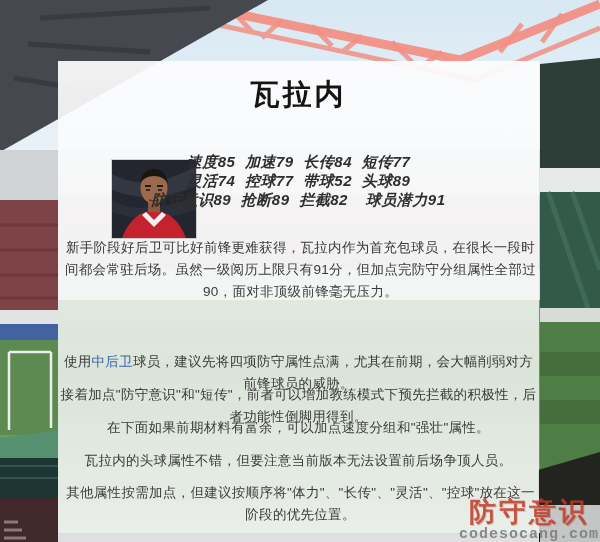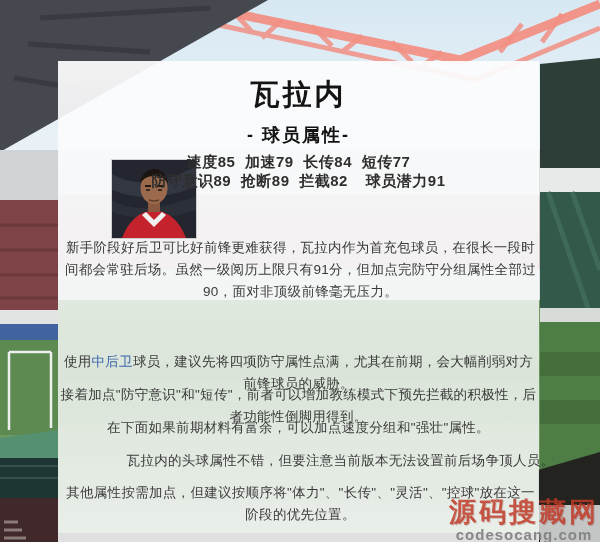--- a/index.html
+++ b/index.html
@@ -16,46 +16,47 @@
       rgba(249,250,250,0.84) 40%,
       rgba(247,248,248,0.80) 62%,
       rgba(250,250,251,0.90) 100%);
   }
   .card > *{position:absolute;left:0;width:100%;text-align:center;margin:0;}
   .title{top:14px;font-size:29px;font-weight:bold;color:#141414;letter-spacing:3px;}
   .h2{font-size:18px;font-weight:bold;color:#111;letter-spacing:2px;}
   .h2.s1{top:62px;}
   .h2.s2{top:240px;font-size:19px;}
   .attr-lines{top:91px;font-size:15px;font-weight:600;color:#2e2e2e;line-height:19px;}
-  .attr-lines .row{white-space:pre;word-spacing:5px;letter-spacing:0.5px;}
+  .attr-lines .row{white-space:pre;word-spacing:5px;letter-spacing:0.5px;font-style:italic;}
   .attr-lines .potential{margin-left:18px;}
   .photo{
     position:absolute;left:54px;top:99px;width:84px;height:78px;
     text-align:left;box-shadow:0 0 0 1px rgba(0,0,0,0.15);
   }
   .para{font-size:13.5px;color:#3a3a3a;line-height:22px;letter-spacing:0.3px;}
   .p1{top:176px;padding:0 2px;}
   .p2{top:291px;font-family:Liberation Mono, monospace;}
   .p3{top:323px;}
   .p4{top:356px;}
-  .p5{top:389px;padding-left:42px;}
+  .p5{top:389px;}
   .p6{top:421px;padding:0 2px;}
   .inline-link{color:#3a66a8;text-decoration:none;cursor:pointer;}
   .watermark{
     position:absolute;right:1px;bottom:0px;text-align:center;line-height:1;
     pointer-events:none;
   }
   .wm-name{
     font-size:27px;font-weight:bold;letter-spacing:3px;
     color:rgba(194,59,40,0.82);
     text-shadow:1px 1px 0 rgba(120,30,15,0.25);
   }
   .wm-url{
     margin-top:1px;font-size:15px;font-weight:bold;letter-spacing:1px;
     color:rgba(130,130,130,0.95);
+    font-family:Liberation Mono, monospace;
   }
 </style>
 </head>
 <body>
 
 <div class="stage">
 
   <div class="bg">
     <svg width="600" height="542" viewBox="0 0 600 542" preserveAspectRatio="none">
       <defs>
@@ -121,55 +122,55 @@
       <rect x="539" y="505" width="61" height="37" fill="#c4c6c6"></rect>
 
       <rect x="58" y="533" width="482" height="9" fill="#131417"></rect>
     </svg>
   </div>
 
   <div class="card">
 
     <h1 class="title">瓦拉内</h1>
 
-    <h2 class="h2 s1">- 球员属性-</h2>
 
     <div class="photo">
       <svg width="84" height="78" viewBox="0 0 84 78">
         <rect x="0" y="0" width="84" height="78" fill="#23262e"></rect>
         <path d="M0,14 Q34,34 84,6 L84,26 Q40,46 0,30 Z" fill="#3a3f4a" opacity="0.7"></path>
         <path d="M0,40 Q30,58 84,36 L84,50 Q38,66 0,52 Z" fill="#31353f" opacity="0.6"></path>
         <path d="M10,78 Q20,52 42,50 Q64,52 74,78 Z" fill="#c4222c"></path>
         <path d="M30,55 L42,67 L54,55 L50,52 L42,60 L34,52 Z" fill="#f0f0f0"></path>
         <rect x="36" y="40" width="12" height="12" fill="#8a5a40"></rect>
         <ellipse cx="42" cy="28" rx="13.5" ry="16" fill="#9b6a4d"></ellipse>
         <path d="M28,24 Q30,10 42,9 Q54,10 56,24 Q52,16 42,16 Q32,16 28,24 Z" fill="#1c1410"></path>
         <path d="M33,26 H39 M45,26 H51" stroke="#241810" stroke-width="2"></path>
         <path d="M34,30 H38 M46,30 H50" stroke="#201510" stroke-width="1.6"></path>
         <path d="M37,40 Q42,42 47,40" stroke="#5e3a28" stroke-width="1.5" fill="none"></path>
       </svg>
     </div>
 
     <div class="attr-lines">
       <div class="row">速度85 加速79 长传84 短传77</div>
+      <div class="row">灵活74 控球77 带球52 头球89</div>
       <div class="row"><span>防守意识89 抢断89 拦截82</span><span class="potential">球员潜力91</span></div>
     </div>
 
     <p class="para p1">新手阶段好后卫可比好前锋更难获得，瓦拉内作为首充包球员，在很长一段时间都会常驻后场。虽然一级阅历上限只有91分，但加点完防守分组属性全部过90，面对非顶级前锋毫无压力。</p>
 
 
     <p class="para p2"><span>使用</span><a class="inline-link">中后卫</a><span>球员，建议先将四项防守属性点满，尤其在前期，会大幅削弱对方前锋球员的威胁。</span></p>
 
     <p class="para p3">接着加点"防守意识"和"短传"，前者可以增加教练模式下预先拦截的积极性，后者功能性倒脚用得到。</p>
 
     <p class="para p4">在下面如果前期材料有富余，可以加点速度分组和"强壮"属性。</p>
 
     <p class="para p5">瓦拉内的头球属性不错，但要注意当前版本无法设置前后场争顶人员。</p>
 
     <p class="para p6">其他属性按需加点，但建议按顺序将"体力"、"长传"、"灵活"、"控球"放在这一阶段的优先位置。</p>
   </div>
 
   <div class="watermark">
-    <div class="wm-name">源码搜藏网</div>
+    <div class="wm-name">防守意识</div>
     <div class="wm-url">codesocang.com</div>
   </div>
 
 </div>
 
 </body></html>

